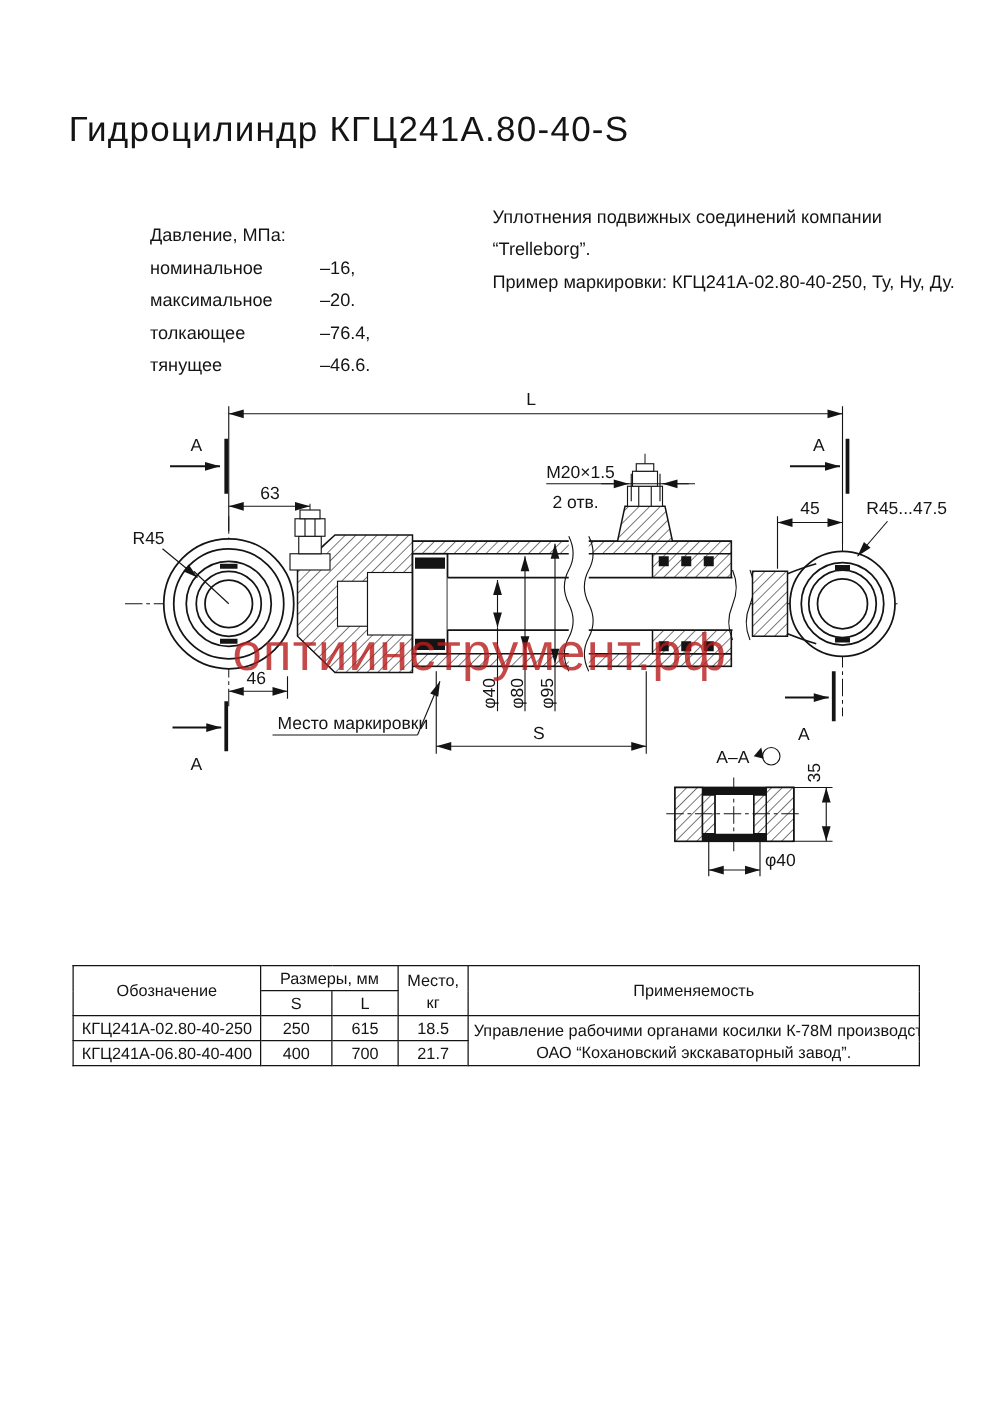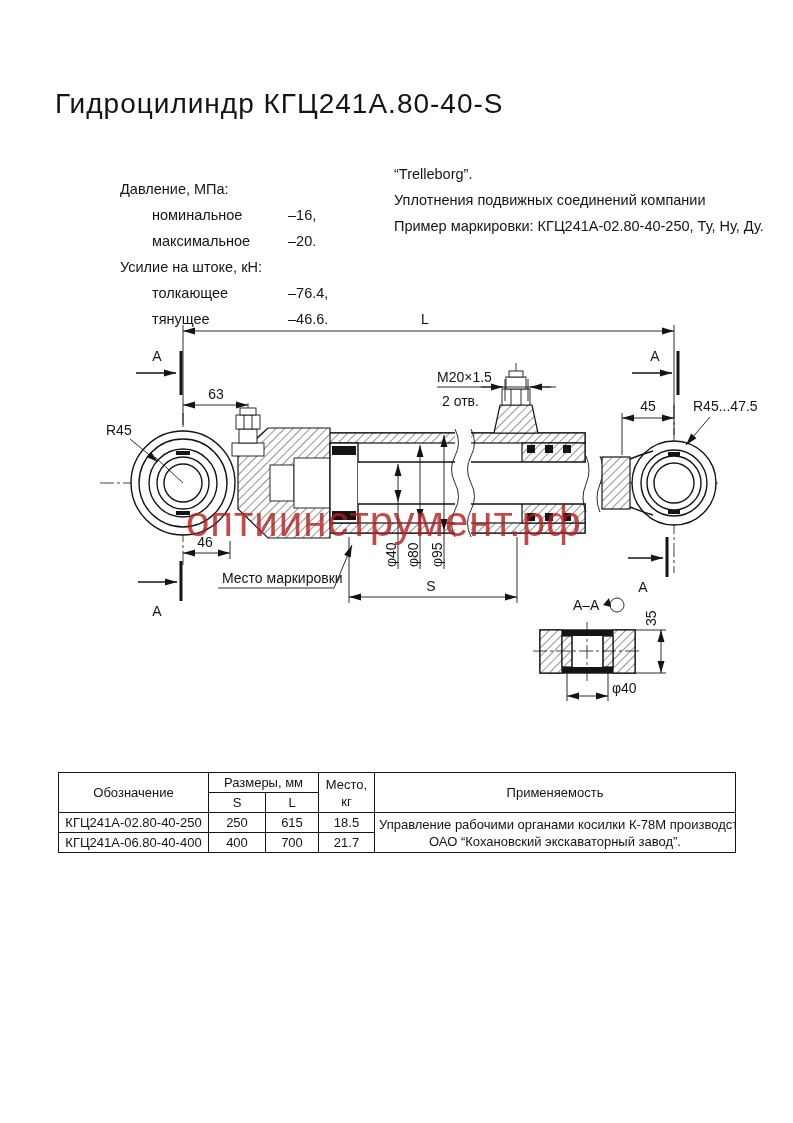--- a/index.html
+++ b/index.html
@@ -2,21 +2,21 @@
 <html><head>
 <meta charset="utf-8">
 <style>
   html,body{margin:0;padding:0;background:#888;}
   .page{position:relative;width:793px;height:1123px;background:#ffffff;margin:0 auto;
         font-family:"Liberation Sans",sans-serif;color:#141414;overflow:hidden;}
   .title{position:absolute;left:0;top:88px;width:793px;text-align:left;
          padding-left:55px;box-sizing:border-box;font-size:28px;letter-spacing:1px;
          white-space:nowrap;font-weight:400;}
   .specs{position:absolute;left:120px;top:176px;width:270px;font-size:14.5px;line-height:26px;}
-  .spec-row{display:flex;margin-left:32px;}
+  .spec-row{display:flex;}
   .spec-row .lbl{width:136px;}
   .notes{position:absolute;left:394px;top:161px;width:360px;font-size:14.5px;line-height:26px;white-space:nowrap;}
   svg.draw{position:absolute;left:0;top:305px;}
   svg.draw text{font-family:"Liberation Sans",sans-serif;font-size:14px;fill:#141414;}
   .ol{stroke:#141414;stroke-width:1.4;fill:none;}
   .olw{stroke:#141414;stroke-width:1.4;fill:#ffffff;}
   .thin{stroke:#141414;stroke-width:0.9;fill:none;}
   .thinw{stroke:#141414;stroke-width:0.9;fill:#ffffff;}
   .cl{stroke:#141414;stroke-width:0.8;fill:none;stroke-dasharray:14 3 3 3;}
   .dim{stroke:#141414;stroke-width:0.9;fill:none;marker-start:url(#arr);marker-end:url(#arr);}
@@ -43,34 +43,33 @@
   <div class="specs">
     <div>Давление, МПа:</div>
     <div class="spec-row">
       <span class="lbl">номинальное</span>
       <span>–16,</span>
     </div>
     <div class="spec-row">
       <span class="lbl">максимальное</span>
       <span>–20.</span>
     </div>
-    <div>Усилие на штоке, кН:</div>
     <div class="spec-row">
       <span class="lbl">толкающее</span>
       <span>–76.4,</span>
     </div>
     <div class="spec-row">
       <span class="lbl">тянущее</span>
       <span>–46.6.</span>
     </div>
   </div>
 
   <div class="notes">
+    <div>Уплотнения подвижных соединений компании</div>
     <div>“Trelleborg”.</div>
-    <div>Уплотнения подвижных соединений компании</div>
     <div>Пример маркировки: КГЦ241А-02.80-40-250, Ту, Ну, Ду.</div>
   </div>
 
   <svg class="draw" width="793" height="462" viewBox="0 0 793 462">
     <defs>
       <marker id="arr" viewBox="0 0 14 10" refX="13" refY="5" markerWidth="14" markerHeight="10" orient="auto-start-reverse" markerUnits="userSpaceOnUse">
         <path d="M1,1.5 L13,5 L1,8.5 Z" fill="#141414"></path>
       </marker>
       <pattern id="hatch" patternUnits="userSpaceOnUse" width="6" height="6" patternTransform="rotate(45)">
         <rect width="6" height="6" fill="#ffffff"></rect>

